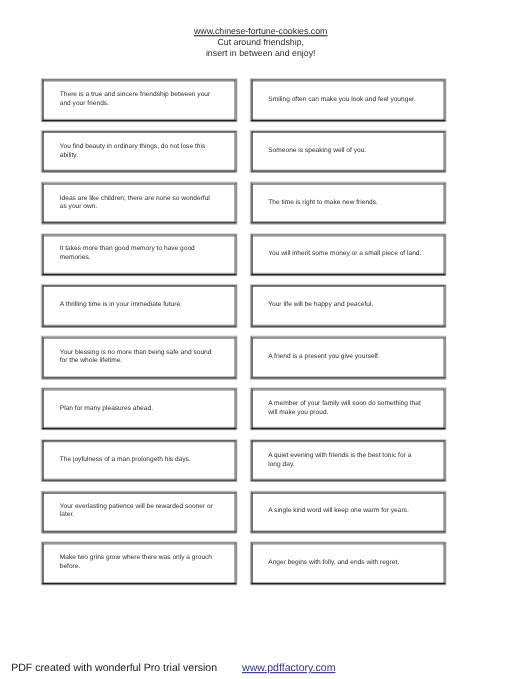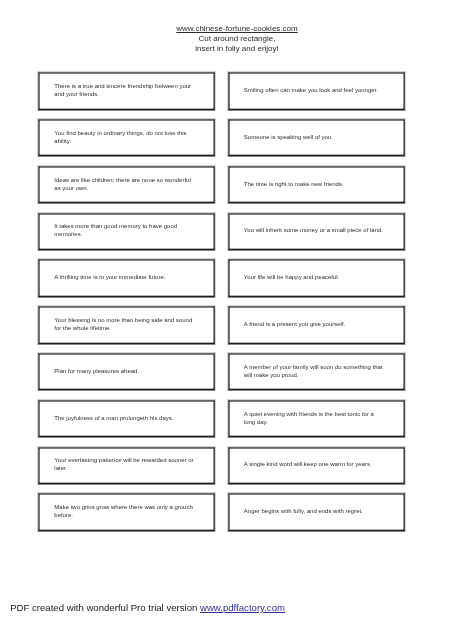--- a/index.html
+++ b/index.html
@@ -31,31 +31,31 @@
           inset 0 -1px 0 0 rgba(0,0,0,0.30);}
   .cell.left{left:0;width:177px;}
   .cell.right{left:189.5px;width:177px;}
   .cell .txt{position:absolute;left:15.3px;width:141px;top:50%;
              transform:translateY(-50%) translateY(-0.5px);
              font-size:6px;line-height:8.1px;color:#2e2e2e;}
 
   
   .footer{position:absolute;left:10.2px;top:602.4px;font-size:9.6px;
           line-height:11px;color:#1a1a1a;white-space:nowrap;}
-  .footer .link{color:#2f2f96;text-decoration:underline;text-underline-offset:1.3px;text-decoration-thickness:0.8px;}
+  .footer .link{color:#2f2f96;text-decoration:underline;text-underline-offset:1.3px;text-decoration-thickness:0.8px;margin-left:20px;}
 </style>
 </head>
 <body>
 
 <div class="page">
 
   <div class="header">
     <div><span class="url">www.chinese-fortune-cookies.com</span></div>
-    <div>Cut around rectangle,</div>
-    <div>insert in folly and enjoy!</div>
+    <div>Cut around friendship,</div>
+    <div>insert in between and enjoy!</div>
   </div>
 
   <div class="grid">
       <div class="row">
         <div class="cell left">
           <div class="txt">There is a true and sincere friendship between your and your friends.</div>
         </div>
         <div class="cell right">
           <div class="txt">Smiling often can make you look and feel younger.</div>
         </div>

